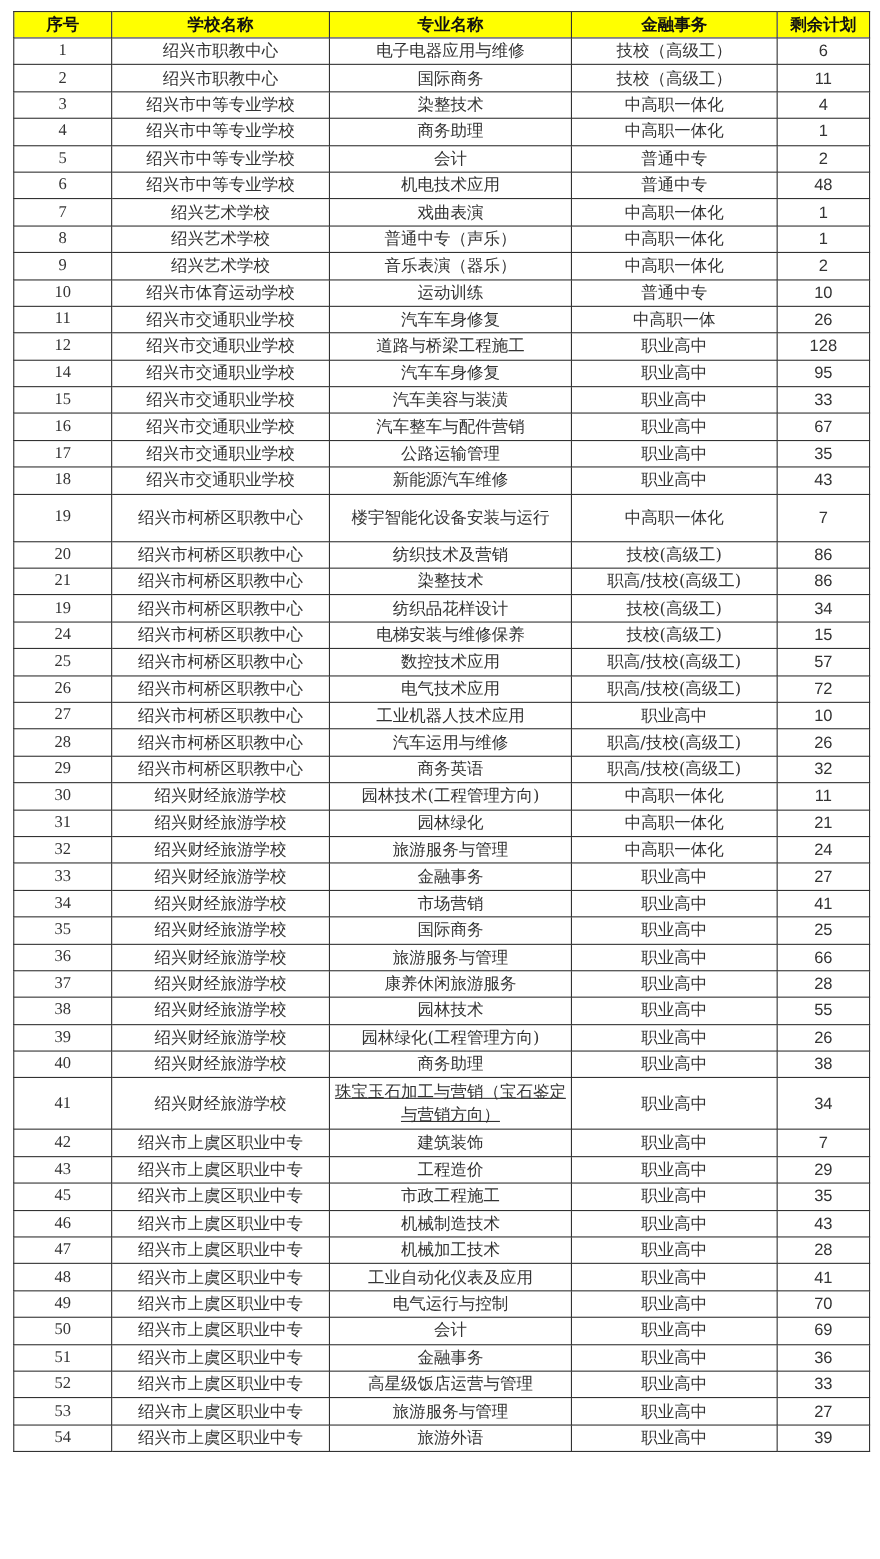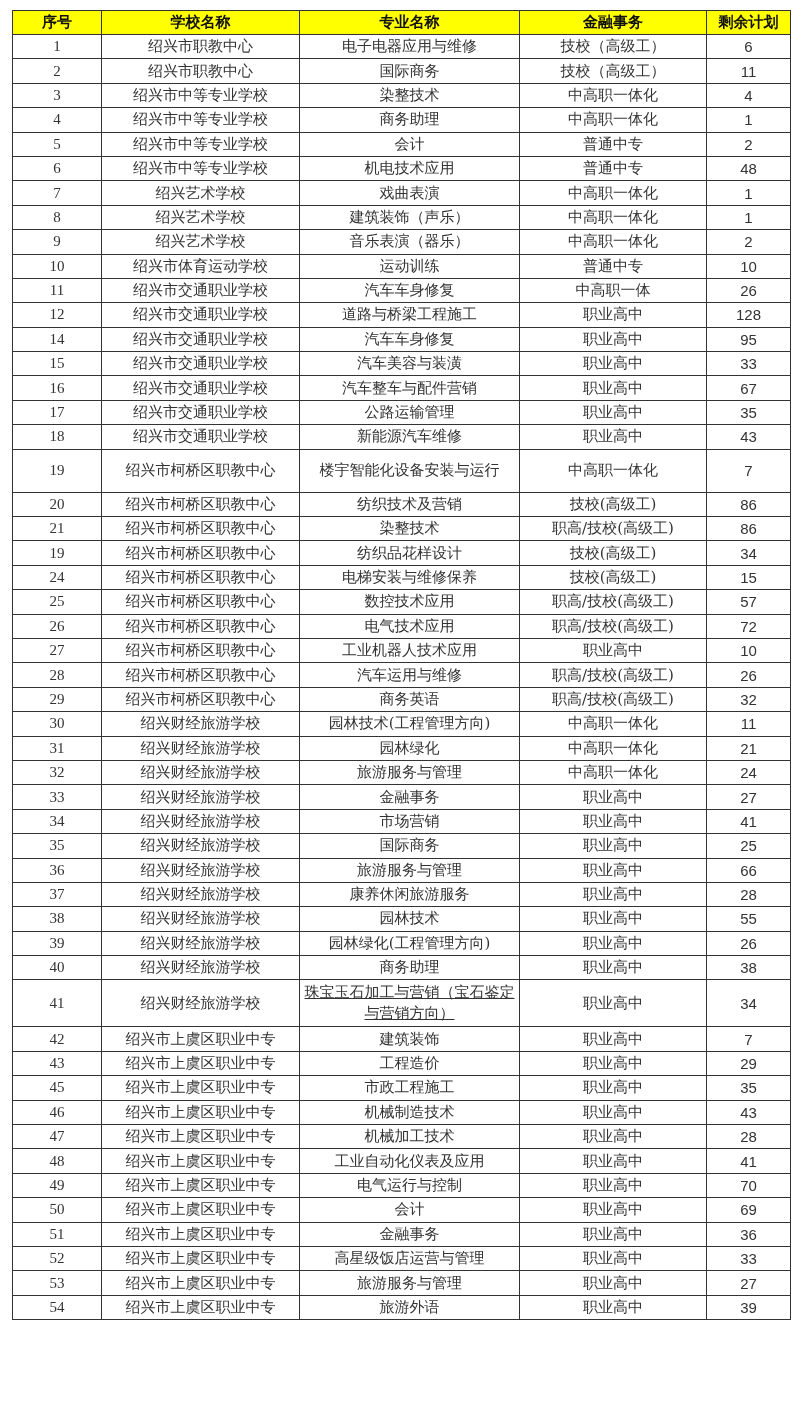--- a/index.html
+++ b/index.html
@@ -86,21 +86,21 @@
       <tr>
         <td class="num">7</td>
         <td>绍兴艺术学校</td>
         <td>戏曲表演</td>
         <td>中高职一体化</td>
         <td class="rem">1</td>
       </tr>
       <tr>
         <td class="num">8</td>
         <td>绍兴艺术学校</td>
-        <td>建筑装饰（声乐）</td>
+        <td>普通中专（声乐）</td>
         <td>中高职一体化</td>
         <td class="rem">1</td>
       </tr>
       <tr>
         <td class="num">9</td>
         <td>绍兴艺术学校</td>
         <td>音乐表演（器乐）</td>
         <td>中高职一体化</td>
         <td class="rem">2</td>
       </tr>

